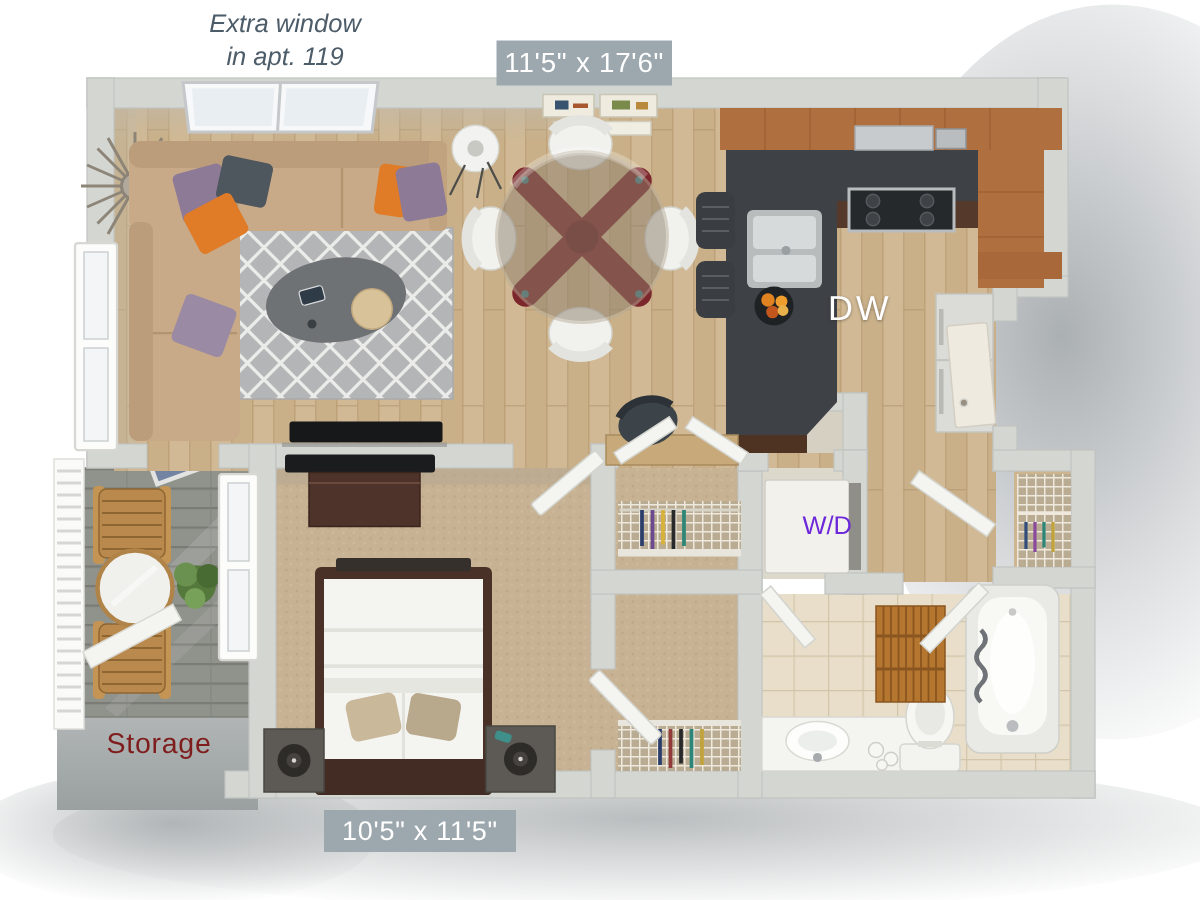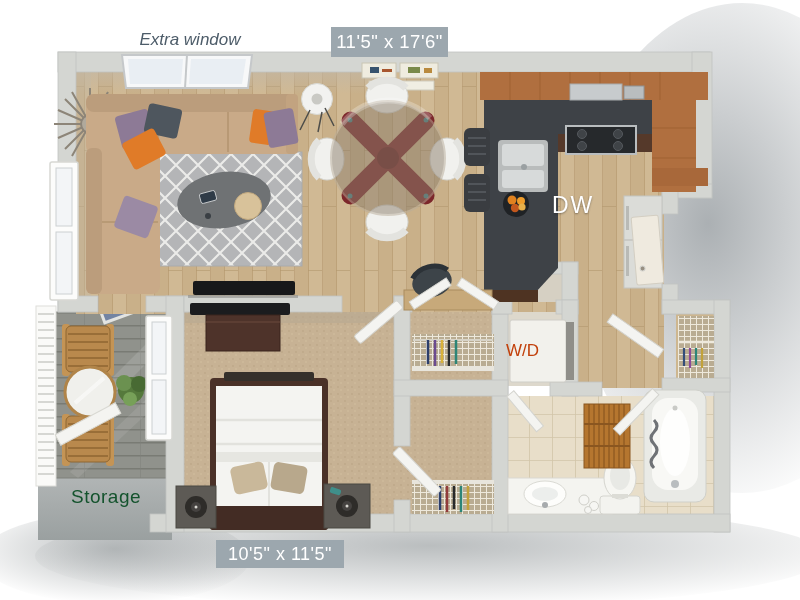--- a/index.html
+++ b/index.html
@@ -1,29 +1,29 @@
 <!DOCTYPE html>
 <html><head>
 <meta charset="utf-8">
 <style>
   html,body{margin:0;padding:0;background:#ffffff;}
   .stage{position:relative;width:800px;height:600px;background:#ffffff;overflow:hidden;
          font-family:"Liberation Sans", sans-serif;}
   .stage svg{position:absolute;left:0;top:0;}
   .annot{position:absolute;left:92px;top:5px;width:196px;text-align:center;
-         font-style:italic;font-size:17px;line-height:1.3;color:#4d5c69;font-weight:500;margin-top:24px;}
+         font-style:italic;font-size:17px;line-height:1.3;color:#4d5c69;font-weight:500;}
   .badge{position:absolute;display:flex;align-items:center;justify-content:center;
          background:#9ca7ae;color:#ffffff;font-size:18.5px;letter-spacing:.5px;font-weight:500;}
   .badge-top{left:331px;top:27px;width:117px;height:30px;}
   .badge-bottom{left:216px;top:540px;width:128px;height:28px;font-size:18px;}
   .lbl{position:absolute;}
   .lbl-dw{left:552px;top:192px;color:#ffffff;font-size:23px;letter-spacing:2px;font-weight:500;
           text-shadow:0 1px 2px rgba(40,40,40,.45);}
-  .lbl-wd{left:506px;top:341px;width:62px;text-align:left;color:#c2410c;font-size:17px;font-weight:500;}
-  .lbl-storage{left:40px;top:486px;width:132px;text-align:center;color:#14532d;font-size:19px;
+  .lbl-wd{left:506px;top:341px;width:62px;text-align:right;color:#6d28d9;font-size:17px;font-weight:500;}
+  .lbl-storage{left:40px;top:486px;width:132px;text-align:center;color:#7f1d1d;font-size:19px;
                letter-spacing:.5px;}
 </style>
 </head>
 <body>
 
 <div class="stage">
 <svg width="800" height="600" viewBox="0 0 800 600">
 <defs>
   <radialGradient id="gR" cx="0.4" cy="0.45" r="0.62">
     <stop offset="0" stop-color="rgba(150,156,160,0.8)"></stop>
@@ -439,19 +439,20 @@
   </g>
   <g transform="rotate(-5 648 250)">
     <rect x="634" y="216" width="27" height="68" rx="2" fill="#efeadf" stroke="#d3cec2"></rect>
     <circle cx="641" cy="268" r="2.5" fill="#978f82"></circle>
   </g>
 </g>
 </svg>
 
 <div class="annot">
   <div>Extra window</div>
+  <div>in apt. 119</div>
 </div>
 <div class="badge badge-top">11'5" x 17'6"</div>
 <div class="badge badge-bottom">10'5" x 11'5"</div>
 <div class="lbl lbl-dw">DW</div>
 <div class="lbl lbl-wd">W/D</div>
 <div class="lbl lbl-storage">Storage</div>
 </div>
 
 </body></html>

